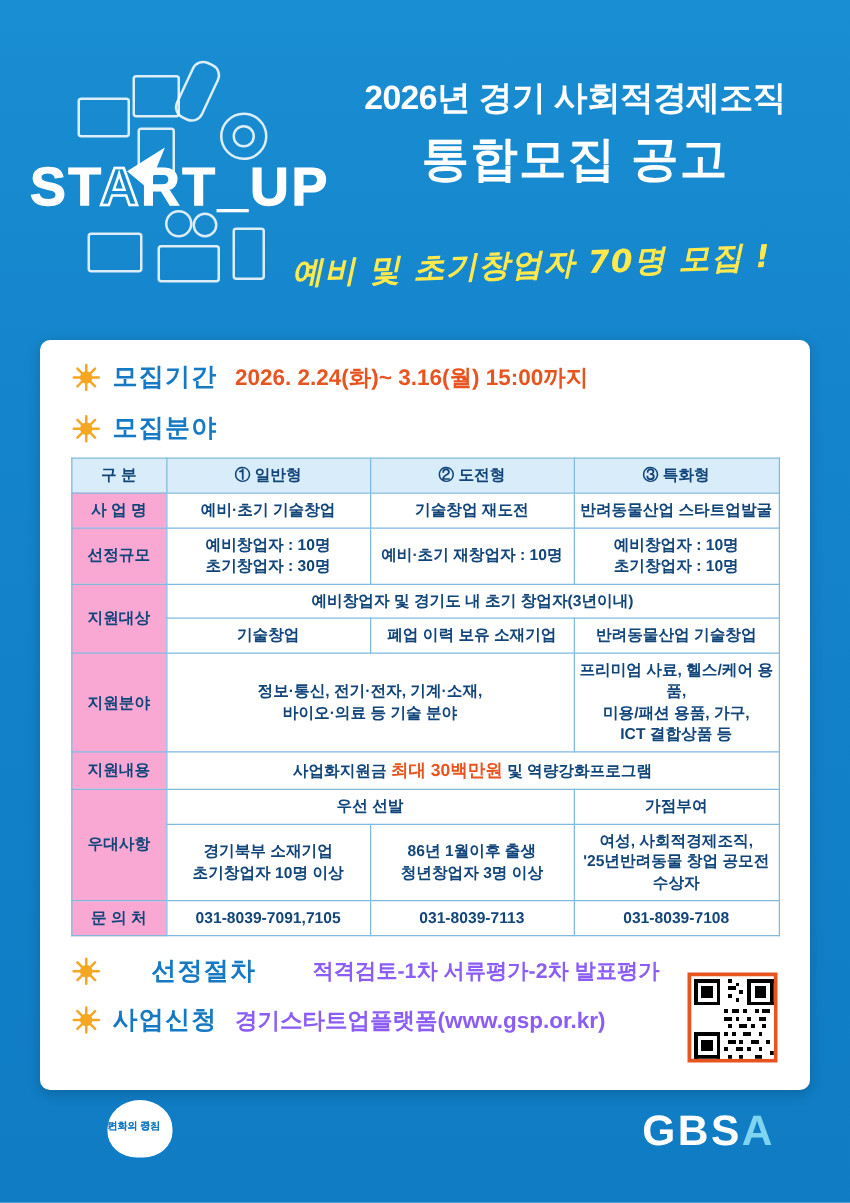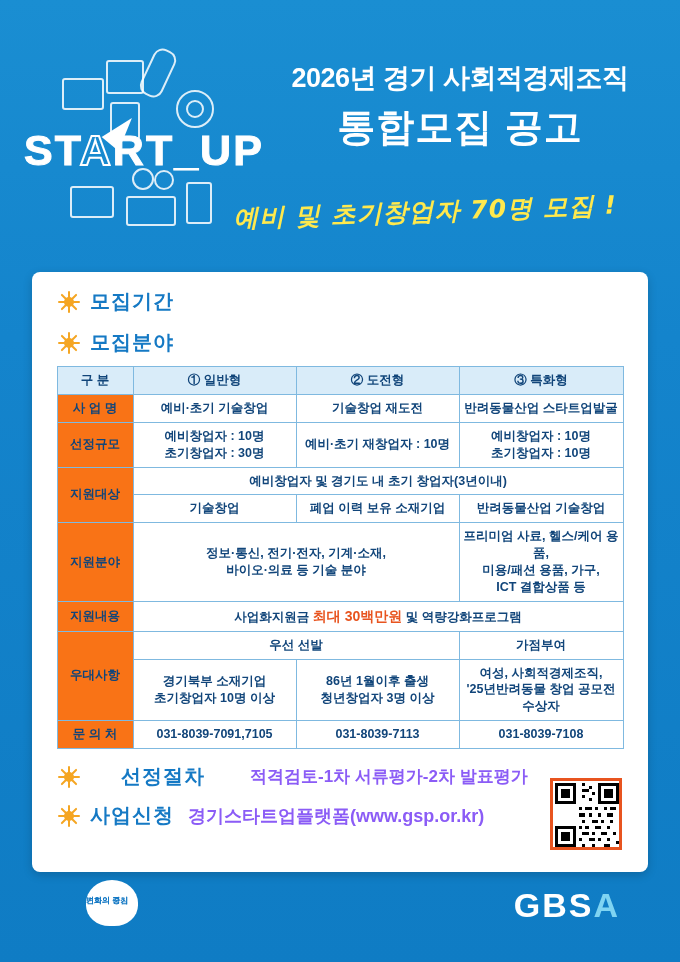--- a/index.html
+++ b/index.html
@@ -178,21 +178,21 @@
     line-height: 1.35;
     font-weight: bold;
   }
   td.hdr {
     background: #d9ecf9;
     color: #11457a;
     font-weight: bold;
     font-size: 13px;
   }
   td.rowlabel {
-    background: #f97316;
+    background: #f9a8d4;
     color: #11457a;
     font-weight: bold;
     font-size: 13px;
     width: 72px;
   }
   .t-red { color: #e8541f; }
   
   .bottom-rows {
     margin-top: 14px;
     gap: 31px;
@@ -292,20 +292,21 @@
   <div class="card">
 
     <div class="row-head">
       <div class="sun">
           <i></i>
           <i></i>
           <i></i>
           <i></i>
         </div>
       <div class="label-blue">모집기간</div>
+      <div class="value-orange">2026. 2.24(화)~ 3.16(월) 15:00까지</div>
     </div>
 
     <div class="row-head" style="margin-top:14px;">
       <div class="sun">
           <i></i>
           <i></i>
           <i></i>
           <i></i>
         </div>
       <div class="label-blue">모집분야</div>

